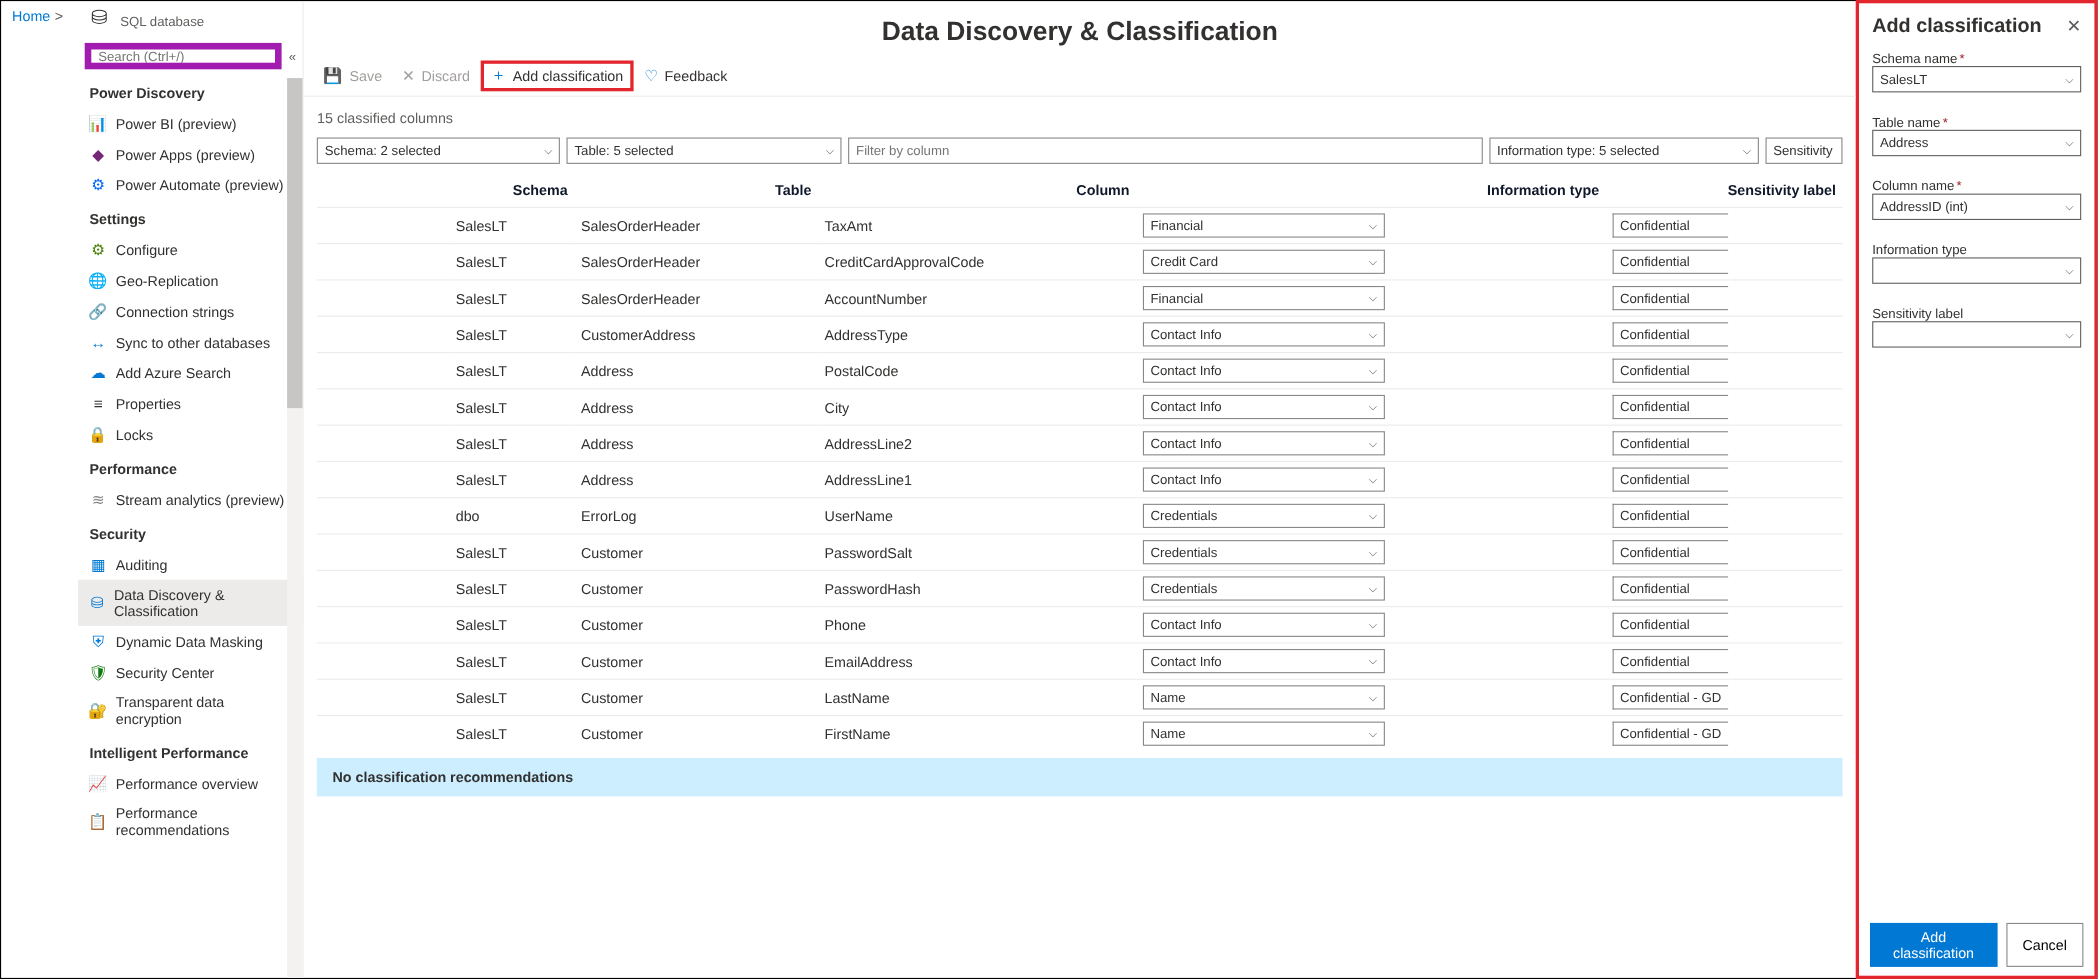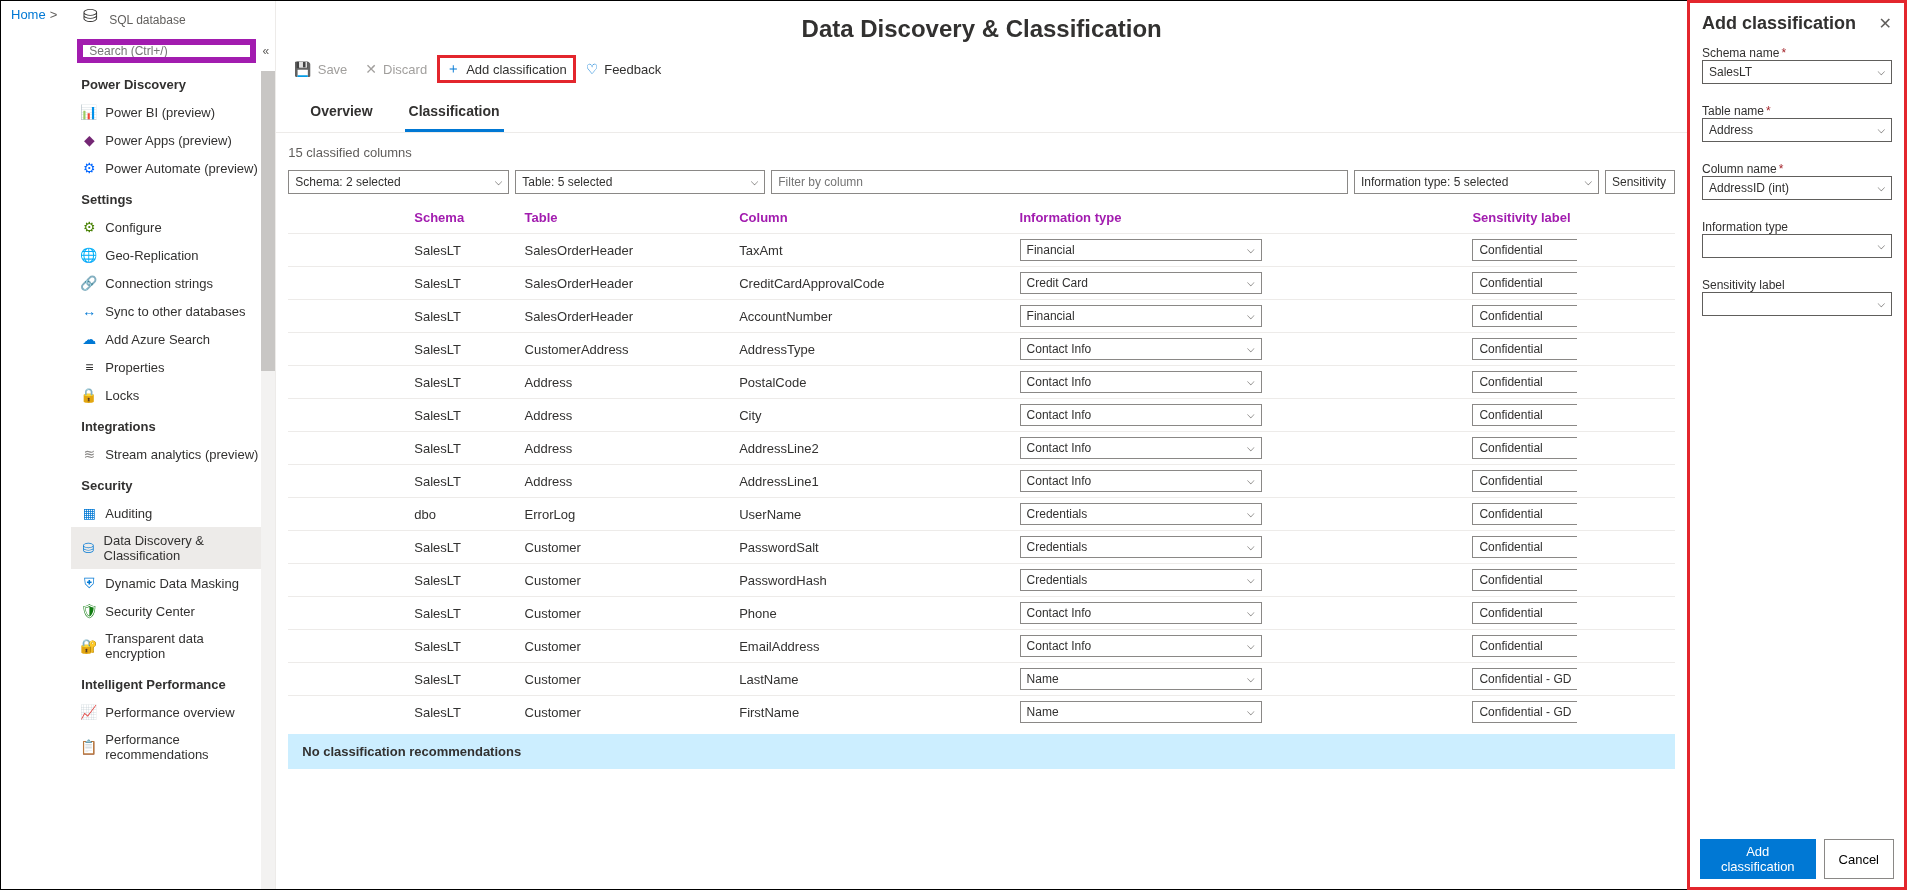--- a/index.html
+++ b/index.html
@@ -35,24 +35,24 @@
 .filters{display:flex;gap:6px;padding:0 12px 8px 12px}
 .filter-dd{flex:0 0 auto;border:1px solid #8a8886;height:24px;display:flex;align-items:center;justify-content:space-between;padding:0 6px;font-size:12px;background:#fff;cursor:pointer}
 .filter-dd.schema{width:221px}
 .filter-dd.table{width:250px}
 .filter-text{flex:1;border:1px solid #8a8886;height:24px;padding:0 6px;font-size:12px;width:255px}
 .filter-dd.info{width:245px}
 .filter-dd.sens{width:70px}
 .chev{font-size:10px;color:#605e5c}
 .tablewrap{flex:1;overflow:auto;padding:0 12px}
 table{width:100%;border-collapse:collapse;font-size:13px}
-th{text-align:left;font-weight:600;padding:8px 6px;color:#a21caf}
+th{text-align:right;font-weight:600;padding:8px 6px;color:#0f172a}
 td{padding:5px 6px;border-top:1px solid #edebe9;vertical-align:middle}
 td:first-child{width:120px}
-.cell-dd{width:242px;border:1px solid #8a8886;height:22px;display:flex;align-items:center;justify-content:space-between;padding:0 6px;font-size:12px;background:#fff}
+.cell-dd{width:220px;border:1px solid #8a8886;height:22px;display:flex;align-items:center;justify-content:space-between;padding:0 6px;font-size:12px;background:#fff}
 .cell-dd.sens{width:105px;border-right:none}
 .recom{background:#cceeff;font-weight:700;padding:10px 14px;margin-top:6px}
 .side-panel{width:220px;border-left:1px solid #000;display:flex;flex-direction:column;border:3px solid #e3262d;margin:-1px -1px -1px 0}
 .panel-head{display:flex;align-items:center;justify-content:space-between;padding:10px 12px 6px 12px}
 .panel-title{font-size:18px;font-weight:600}
 .panel-close{cursor:pointer;font-size:16px;color:#605e5c}
 .panel-body{flex:1;padding:6px 12px;display:flex;flex-direction:column;gap:20px}
 .fld-label{font-size:12px;color:#323130}
 .fld-label .req{color:#a4262c;margin-left:2px}
 .fld-dd{width:100%;border:1px solid #605e5c;height:24px;display:flex;align-items:center;justify-content:space-between;padding:0 6px;font-size:12px;background:#fff;cursor:pointer}
@@ -116,21 +116,21 @@
             <span>Add Azure Search</span>
           </div>
           <div class="nav-item">
             <span class="nav-icon" style="color: rgb(50, 49, 48);">≡</span>
             <span>Properties</span>
           </div>
           <div class="nav-item">
             <span class="nav-icon" style="color: rgb(0, 120, 212);">🔒</span>
             <span>Locks</span>
           </div>
-          <div class="section-title">Integrations</div>
+          <div class="section-title">Performance</div>
           <div class="nav-item">
             <span class="nav-icon" style="color: rgb(138, 136, 134);">≋</span>
             <span>Stream analytics (preview)</span>
           </div>
           <div class="section-title">Security</div>
           <div class="nav-item">
             <span class="nav-icon" style="color: rgb(0, 120, 212);">▦</span>
             <span>Auditing</span>
           </div>
           <div class="nav-item selected">
@@ -175,24 +175,20 @@
             <span>Discard</span>
           </div>
         <div class="toolbtn highlighted">
             <span class="ticon">＋</span>
             <span>Add classification</span>
           </div>
         <div class="toolbtn">
             <span class="ticon">♡</span>
             <span>Feedback</span>
           </div>
-      </div>
-      <div class="tabs">
-        <div class="tab">Overview</div>
-        <div class="tab active">Classification</div>
       </div>
       <div class="tab-underline"></div>
       <div class="count-line">15 classified columns</div>
       <div class="filters">
         <div class="filter-dd schema">
             <span>Schema: 2 selected</span>
             <span class="chev">⌵</span>
           </div>
         <div class="filter-dd table">
             <span>Table: 5 selected</span>

